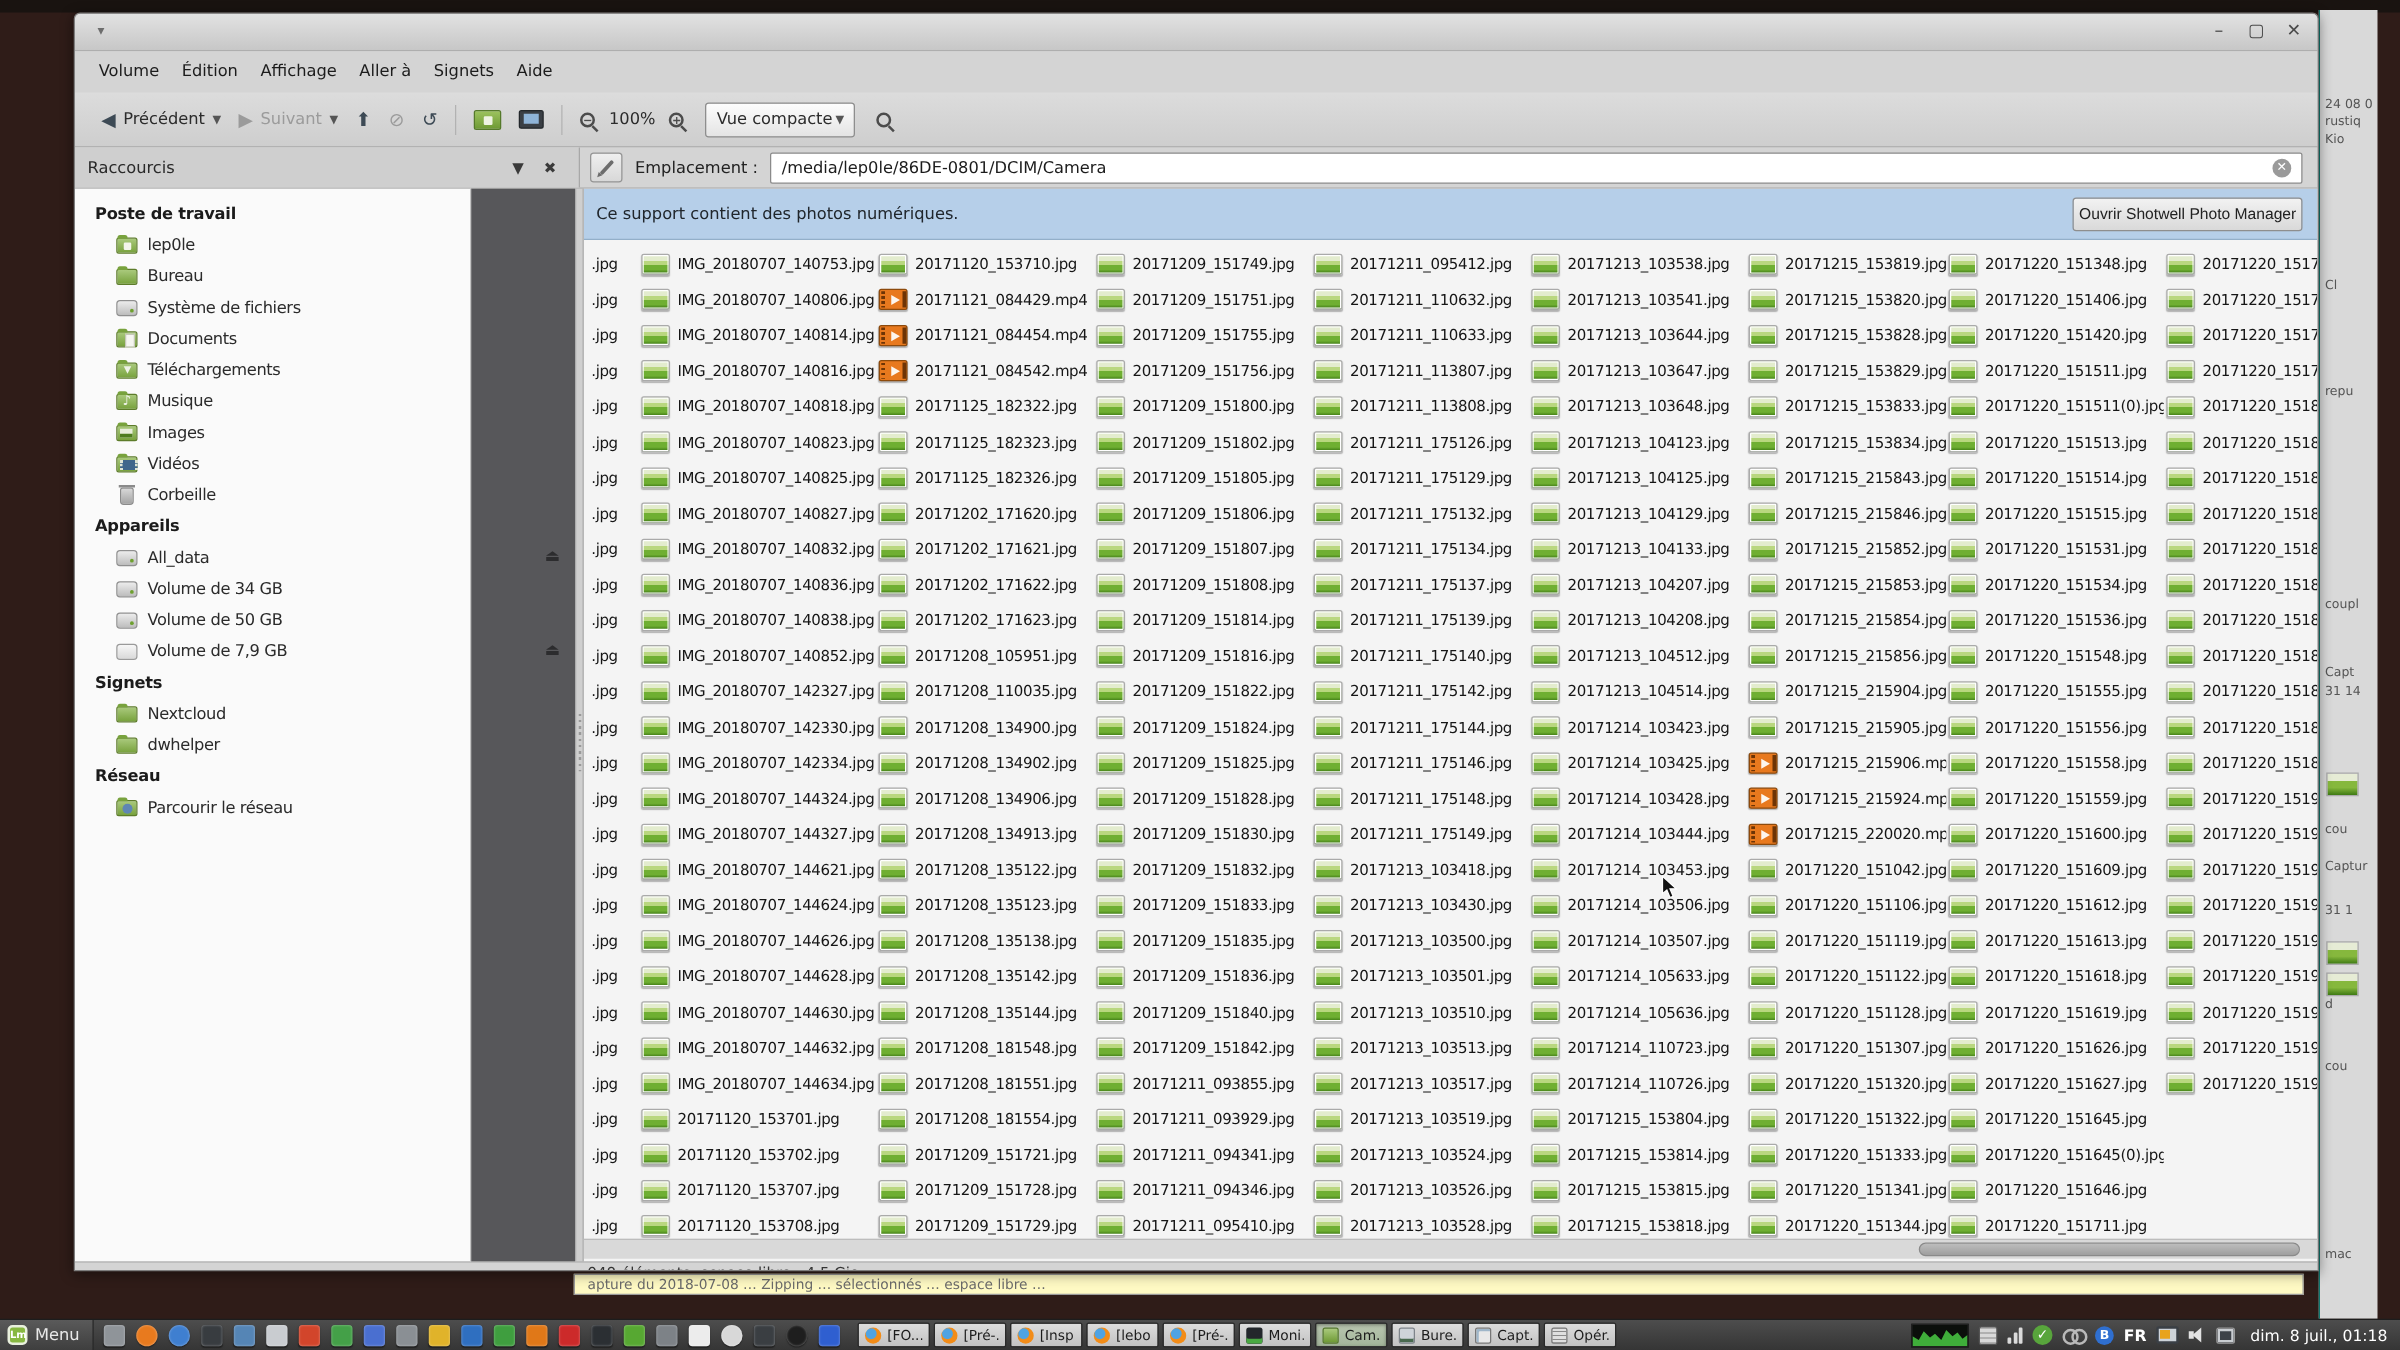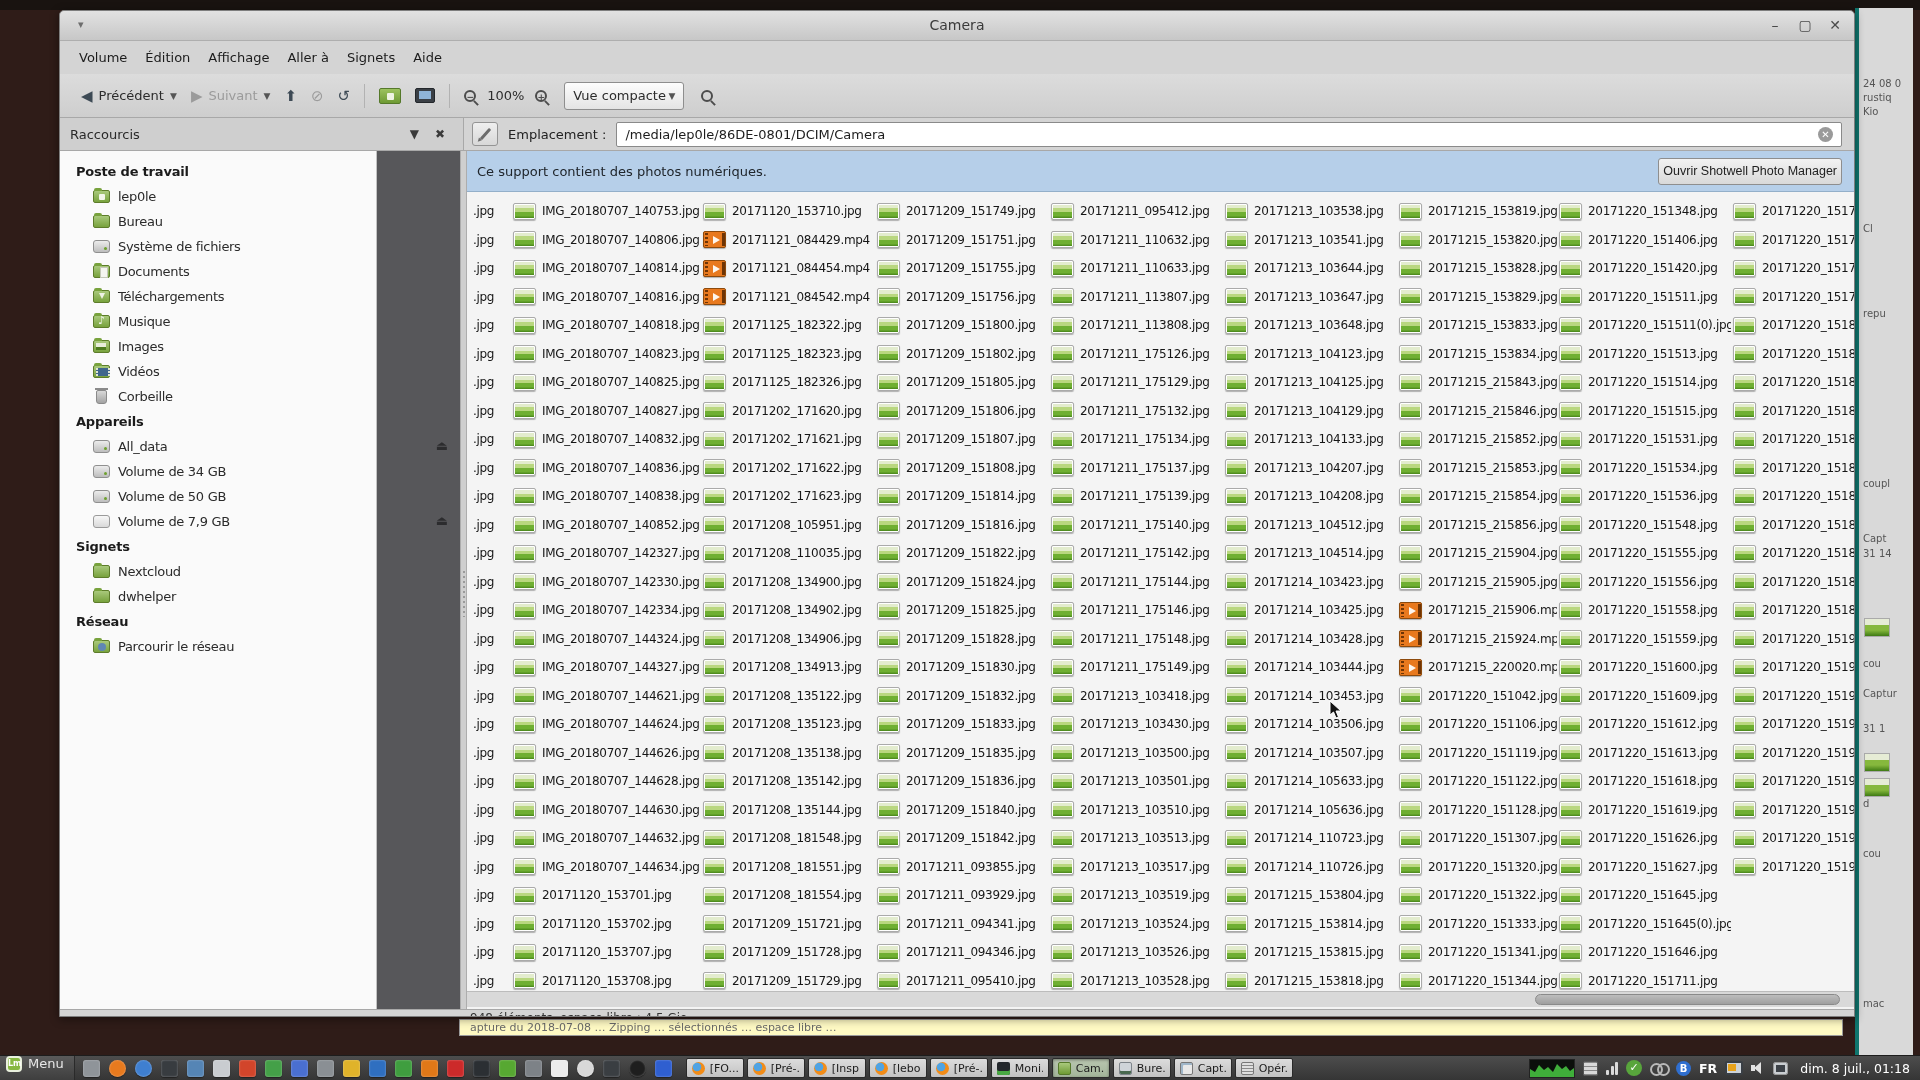--- a/index.html
+++ b/index.html
@@ -2,22 +2,22 @@
 <html><head>
 <meta charset="utf-8">
 <style>
   html,body{margin:0;padding:0;background:#241512;}
   *{box-sizing:border-box;}
   .screen{position:relative;width:1920px;height:1080px;overflow:hidden;
     font-family:"DejaVu Sans","Liberation Sans",sans-serif;color:#1a1a1a;background:#2f1c18;}
   .topstrip{position:absolute;left:0;top:0;width:1920px;height:10px;background:#191310;}
 
   
-  .rsliver{position:absolute;left:1855px;top:8px;width:58px;height:1047px;background:#d9d9d9;
-    border-left:4px solid #0f766e;overflow:hidden;font-size:10px;color:#555;}
+  .rsliver{position:absolute;left:1855px;top:8px;width:47px;height:1047px;background:#d9d9d9;
+    border-left:1px solid #0f766e;overflow:hidden;font-size:10px;color:#555;}
   .rsliver .frag{position:absolute;left:4px;white-space:nowrap;}
   .rsliver .thumb{position:absolute;left:5px;width:26px;height:19px;border:1px solid #aaa;
     background:linear-gradient(180deg,#e6ecd5 0 35%,#86b83d 35% 65%,#3e7a14 100%);}
   .bsliver{position:absolute;left:459px;top:1019px;width:1384px;height:17px;background:#fef9c3;
     border:1px solid #9a9a9a;font-size:11px;color:#6a6a6a;line-height:15px;padding-left:10px;
     white-space:nowrap;overflow:hidden;}
 
   
   .window{position:absolute;left:59px;top:10px;width:1796px;height:1007px;
     background:#d4d4d4;border:1px solid #7e7e7e;border-radius:5px 5px 0 0;
@@ -130,21 +130,21 @@
   .ic-drv::after{content:"";position:absolute;right:2px;bottom:2px;width:3px;height:3px;border-radius:50%;background:#6ea02f;}
   .ic-drvl{background:linear-gradient(#f7f7f7,#d9d9d9);border:1px solid #9a9a9a;border-radius:3px;}
   .ic-trash{width:11px;height:14px;margin:0 3px;border-radius:2px 2px 3px 3px;
     background:linear-gradient(#d8d8d8,#a3a3a3);border:1px solid #8a8a8a;}
   .ic-trash::before{content:"";position:absolute;left:-2px;top:-3px;width:13px;height:2px;background:#8a8a8a;}
 
   
   .taskbar{position:absolute;left:0;top:1055px;width:1920px;height:25px;
     background:linear-gradient(#4d4d4d,#353535);border-top:1px solid #1d1d1d;
     display:flex;align-items:center;color:#e8e8e8;}
-  .menu-btn{display:flex;gap:6px;height:25px;padding:0 10px 0 6px;
+  .menu-btn{display:flex;align-items:center;gap:6px;height:25px;padding:0 10px 0 6px;
     background:linear-gradient(#5a5a5a,#3d3d3d);border-right:1px solid #2a2a2a;font-size:13px;}
   .mintlogo{width:16px;height:16px;border-radius:4px;background:#87b841;border:2px solid #e9f0dd;
     color:#fff;font-size:8px;font-weight:bold;line-height:12px;text-align:center;}
   .launchers{display:flex;align-items:center;gap:9px;padding:0 8px;}
   .launch{width:17px;height:17px;border-radius:3px;box-shadow:inset 0 0 2px rgba(255,255,255,.45),0 1px 1px rgba(0,0,0,.4);}
   .launch.round{border-radius:50%;}
   .taskwins{display:flex;align-items:flex-start;gap:3px;margin-left:6px;}
   .twin{display:flex;align-items:center;gap:5px;width:58px;height:20px;padding:0 5px;
     background:linear-gradient(#dcdcdc,#c2c2c2);border:1px solid #2a2a2a;border-radius:2px;
     color:#1c1c1c;font-size:11px;overflow:hidden;}
@@ -211,21 +211,20 @@
       <span class="thumb" style="top: 745px;"></span>
       <span class="thumb" style="top: 770px;"></span>
     </div>
 
   <div class="bsliver">apture du 2018-07-08 … Zipping … sélectionnés … espace libre …</div>
 
   <div class="window">
 
     <div class="titlebar">
       <span class="wmenu">▾</span>
-      <div class="title">Camera</div>
       <div class="wctrls">
         <span class="wctrl">–</span>
         <span class="wctrl">▢</span>
         <span class="wctrl">✕</span>
       </div>
     </div>
 
     <div class="menubar" id="menubar">
         <span class="menuitem">Volume</span>
         <span class="menuitem">Édition</span>

